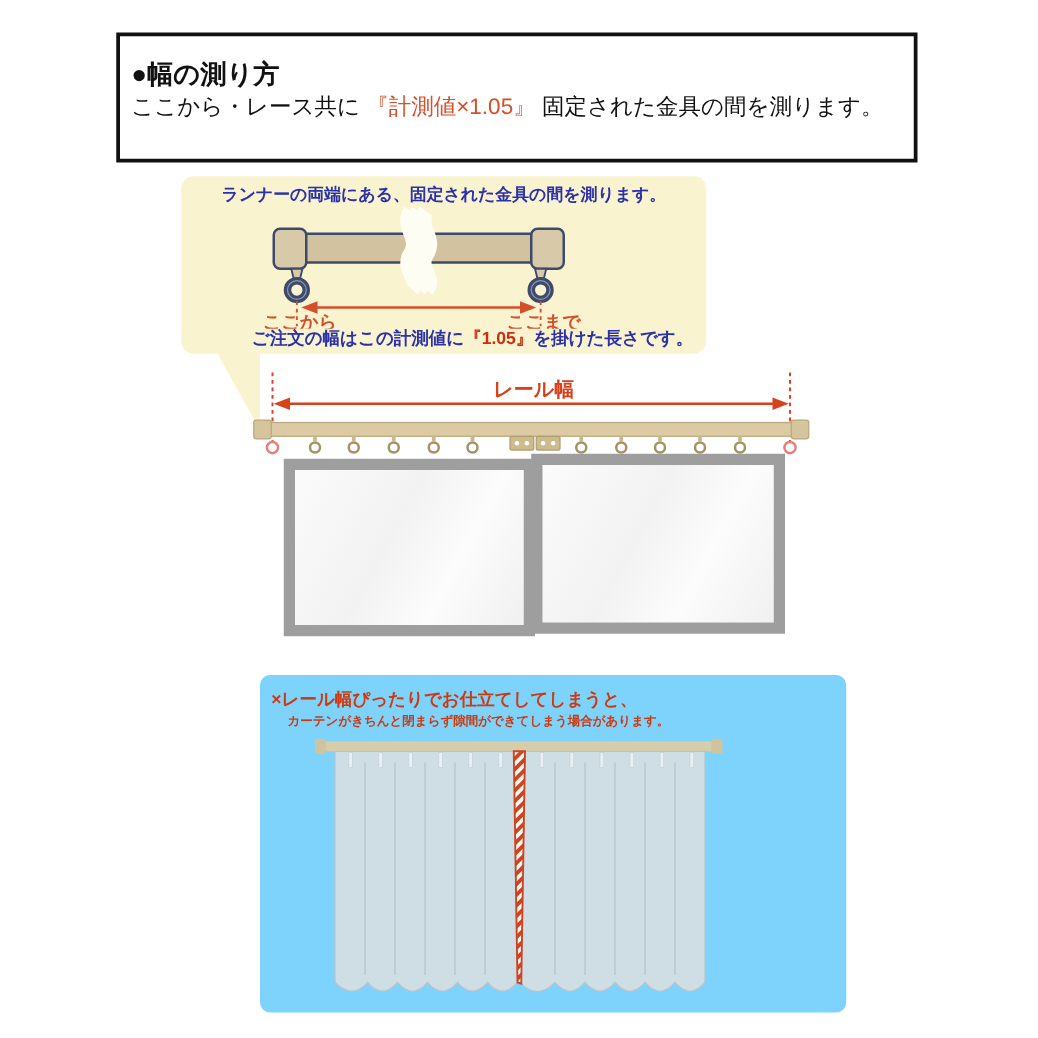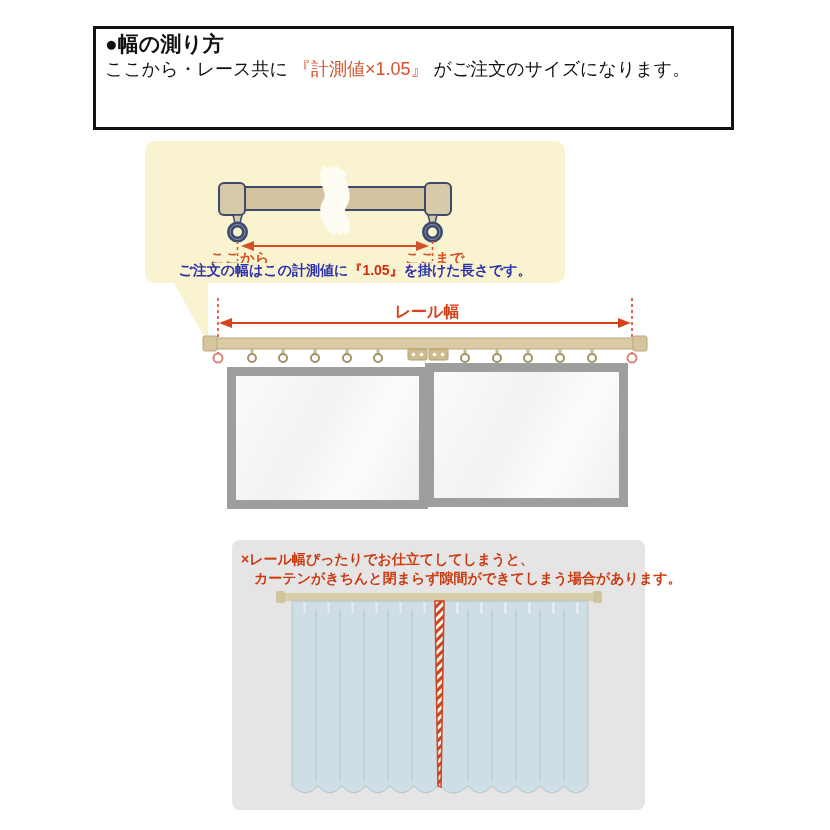--- a/index.html
+++ b/index.html
@@ -2,63 +2,64 @@
 <html><head>
 <meta charset="utf-8">
 <style>
   html,body{margin:0;padding:0;background:#fff;}
   #canvas{position:relative;width:830px;height:830px;background:#ffffff;overflow:hidden;
           font-family:"Liberation Sans",sans-serif;}
   .abs{position:absolute;}
 
   
   #header-box{left:93px;top:26px;width:641px;height:104px;border:3px solid #111;
-              box-sizing:border-box;background:#fff;padding:2px 0 0 9px;white-space:nowrap;}
+              box-sizing:border-box;background:#fff;padding:18px 0 0 9px;white-space:nowrap;}
   #header-box .title{font-size:21px;font-weight:bold;color:#111;line-height:26px;}
   #header-box .line{font-size:18px;color:#111;line-height:24px;}
   .accent-red{color:#d4502a;text-align:center;}
   .hl-red{color:#cf2d0e;}
 
   
   #callout-box{left:145px;top:141px;width:420px;height:142px;background:#f9f3cf;border-radius:10px;}
   #callout-box .toptext{position:absolute;top:6px;left:0;width:100%;text-align:center;
       color:#2b31a8;font-weight:bold;font-size:13.5px;white-space:nowrap;}
   #callout-box .bottomtext{position:absolute;top:121px;left:0;width:100%;text-align:center;
-      color:#2b31a8;font-weight:bold;font-size:14px;white-space:nowrap;}
+      color:#2b31a8;font-weight:bold;font-size:14px;white-space:nowrap;padding-left:23px;}
   #callout-tail{left:160px;top:272px;width:60px;height:74px;}
 
   
   .window{box-sizing:border-box;border:9px solid #9e9e9e;
       background:linear-gradient(118deg,#fbfbfb 0%,#f2f2f2 42%,#fcfcfc 68%,#f0f0f0 100%);}
   #window-left{left:227px;top:367px;width:201px;height:142px;z-index:1;}
   #window-right{left:425px;top:363px;width:203px;height:144px;z-index:2;}
 
   
-  #warning-box{left:208px;top:540px;width:413px;height:270px;background:#e5e5e5;border-radius:8px;margin-left:24px;}
+  #warning-box{left:208px;top:540px;width:469px;height:270px;background:#7dd3fc;border-radius:8px;}
   #warning-box .wline1{position:absolute;left:9px;top:11px;color:#cc3a10;font-weight:bold;
       font-size:14px;white-space:nowrap;}
   #warning-box .wline2{position:absolute;left:22px;top:30px;color:#cc3a10;font-weight:bold;
-      font-size:14px;white-space:nowrap;}
+      font-size:10px;white-space:nowrap;}
   svg text{font-family:"Liberation Sans",sans-serif;}
 </style>
 </head>
 <body>
 
 <div id="canvas">
 
   <div class="abs" id="header-box">
     <div class="title">●幅の測り方</div>
-    <div class="line"><span>ここから・レース共に </span><span class="accent-red">『計測値×1.05』</span><span> がご注文のサイズになります。</span></div>
+    <div class="line"><span>ここから・レース共に </span><span class="accent-red">『計測値×1.05』</span><span> 固定された金具の間を測ります。</span></div>
   </div>
 
   <svg class="abs" id="callout-tail" viewBox="0 0 60 74">
     <polygon points="10,4 48,4 48,72" fill="#f9f3cf"></polygon>
   </svg>
 
   <div class="abs" id="callout-box">
+    <div class="toptext">ランナーの両端にある、固定された金具の間を測ります。</div>
 
     <svg class="abs" style="left:0;top:24px;" width="420" height="98" viewBox="0 0 420 98">
 
       <rect x="98" y="22" width="184" height="23" fill="#d2c2a0" stroke="#3e4a6a" stroke-width="2"></rect>
 
       <rect x="74" y="18" width="26" height="32" rx="5" fill="#d8c9a8" stroke="#3e4a6a" stroke-width="2"></rect>
       <rect x="280" y="18" width="26" height="32" rx="5" fill="#d8c9a8" stroke="#3e4a6a" stroke-width="2"></rect>
 
       <g>
         <path id="wavy" d="M190,4 C182,16 198,26 190,38 C182,50 198,58 190,66" fill="none" stroke="#fdfdf4" stroke-width="13"></path>

